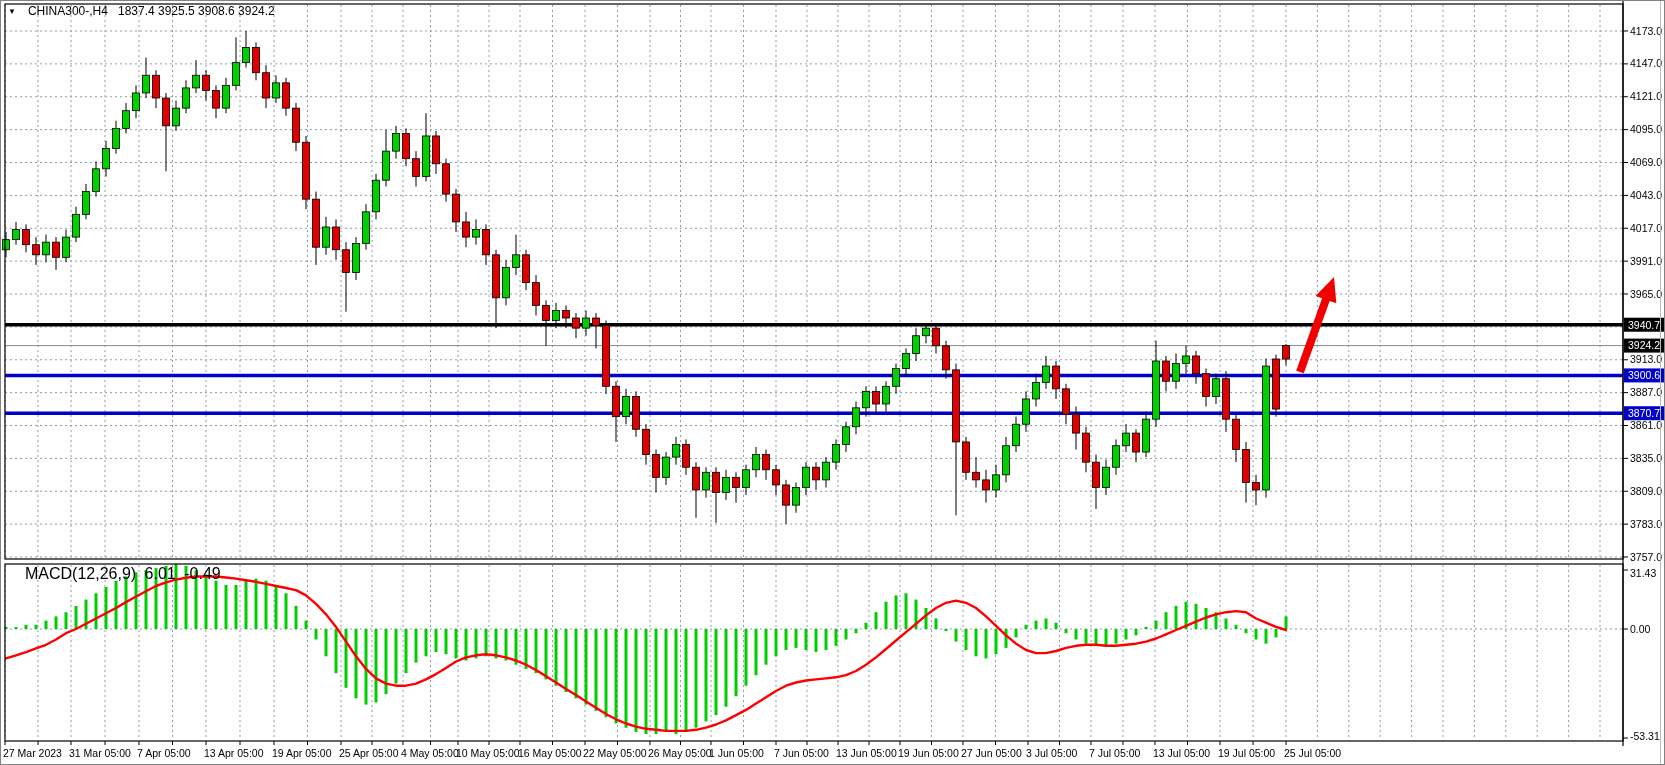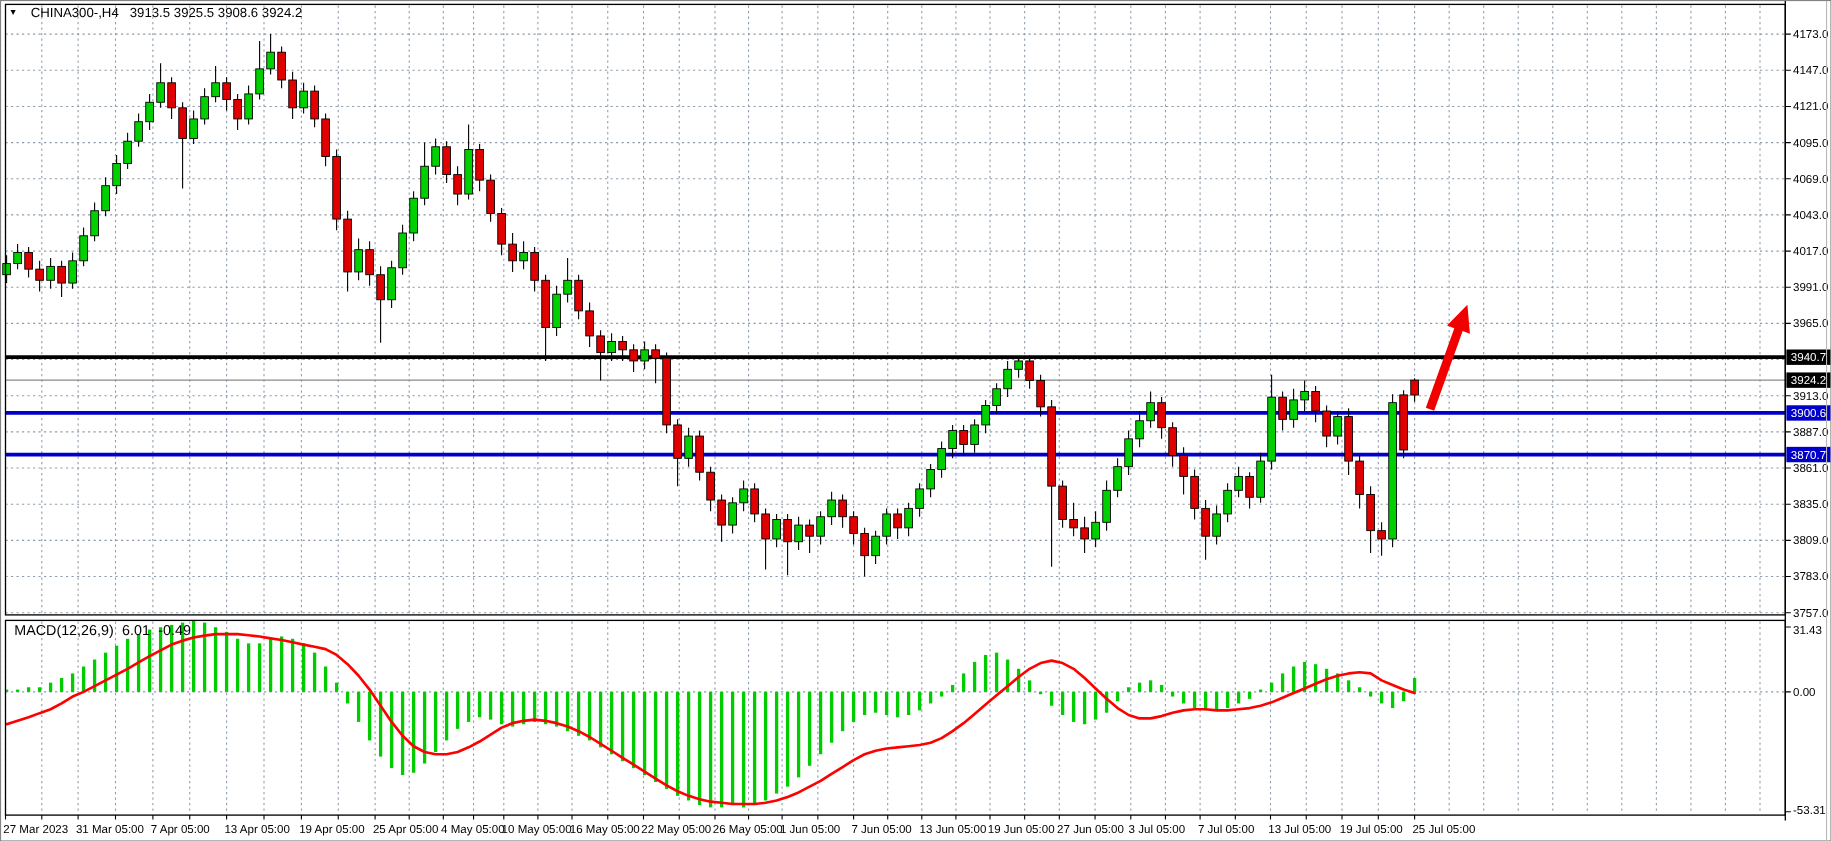--- a/index.html
+++ b/index.html
@@ -3,21 +3,21 @@
 <meta charset="utf-8">
 <style>
   html,body{margin:0;padding:0;background:#e8e8e8;}
   .window{position:relative;width:1665px;height:765px;background:#ffffff;
     border:1px solid #828282;box-sizing:border-box;overflow:hidden;
     font-family:"Liberation Sans",sans-serif;}
   #plot{position:absolute;left:0;top:0;}
   .hdr{position:absolute;left:7px;top:3px;font-size:12px;color:#000;
     display:flex;align-items:center;gap:10px;white-space:nowrap;z-index:5;}
   .hdr .tri{font-size:8px;color:#000;margin-right:2px;}
-  .macdlbl{position:absolute;left:12px;top:564px;font-size:13px;color:#000;
+  .macdlbl{position:absolute;left:24px;top:564px;font-size:16px;color:#000;
     white-space:nowrap;z-index:5;}
   .macdlbl span{margin-right:4px;}
   .rightedge{position:absolute;right:3px;top:0;width:1px;height:765px;background:#b9b9b9;}
   text{font-family:"Liberation Sans",sans-serif;}
 </style>
 </head>
 <body>
 
 <div class="window">
   <svg id="plot" width="1665" height="765">
@@ -643,21 +643,21 @@
       <text x="1025" y="756" font-size="10.5" fill="#000000">3 Jul 05:00</text>
       <text x="1088" y="756" font-size="10.5" fill="#000000">7 Jul 05:00</text>
       <text x="1152" y="756" font-size="10.5" fill="#000000">13 Jul 05:00</text>
       <text x="1217" y="756" font-size="10.5" fill="#000000">19 Jul 05:00</text>
       <text x="1283" y="756" font-size="10.5" fill="#000000">25 Jul 05:00</text>
     </svg>
 
   <div class="hdr">
     <span class="tri">▼</span>
     <span>CHINA300-,H4</span>
-    <span>3913.5 3925.5 3908.6 3924.2</span>
+    <span>1837.4 3925.5 3908.6 3924.2</span>
   </div>
 
   <div class="macdlbl">
     <span>MACD(12,26,9)</span>
     <span>6.01</span>
     <span>-0.49</span>
   </div>
 
   <div class="rightedge"></div>
 </div>

